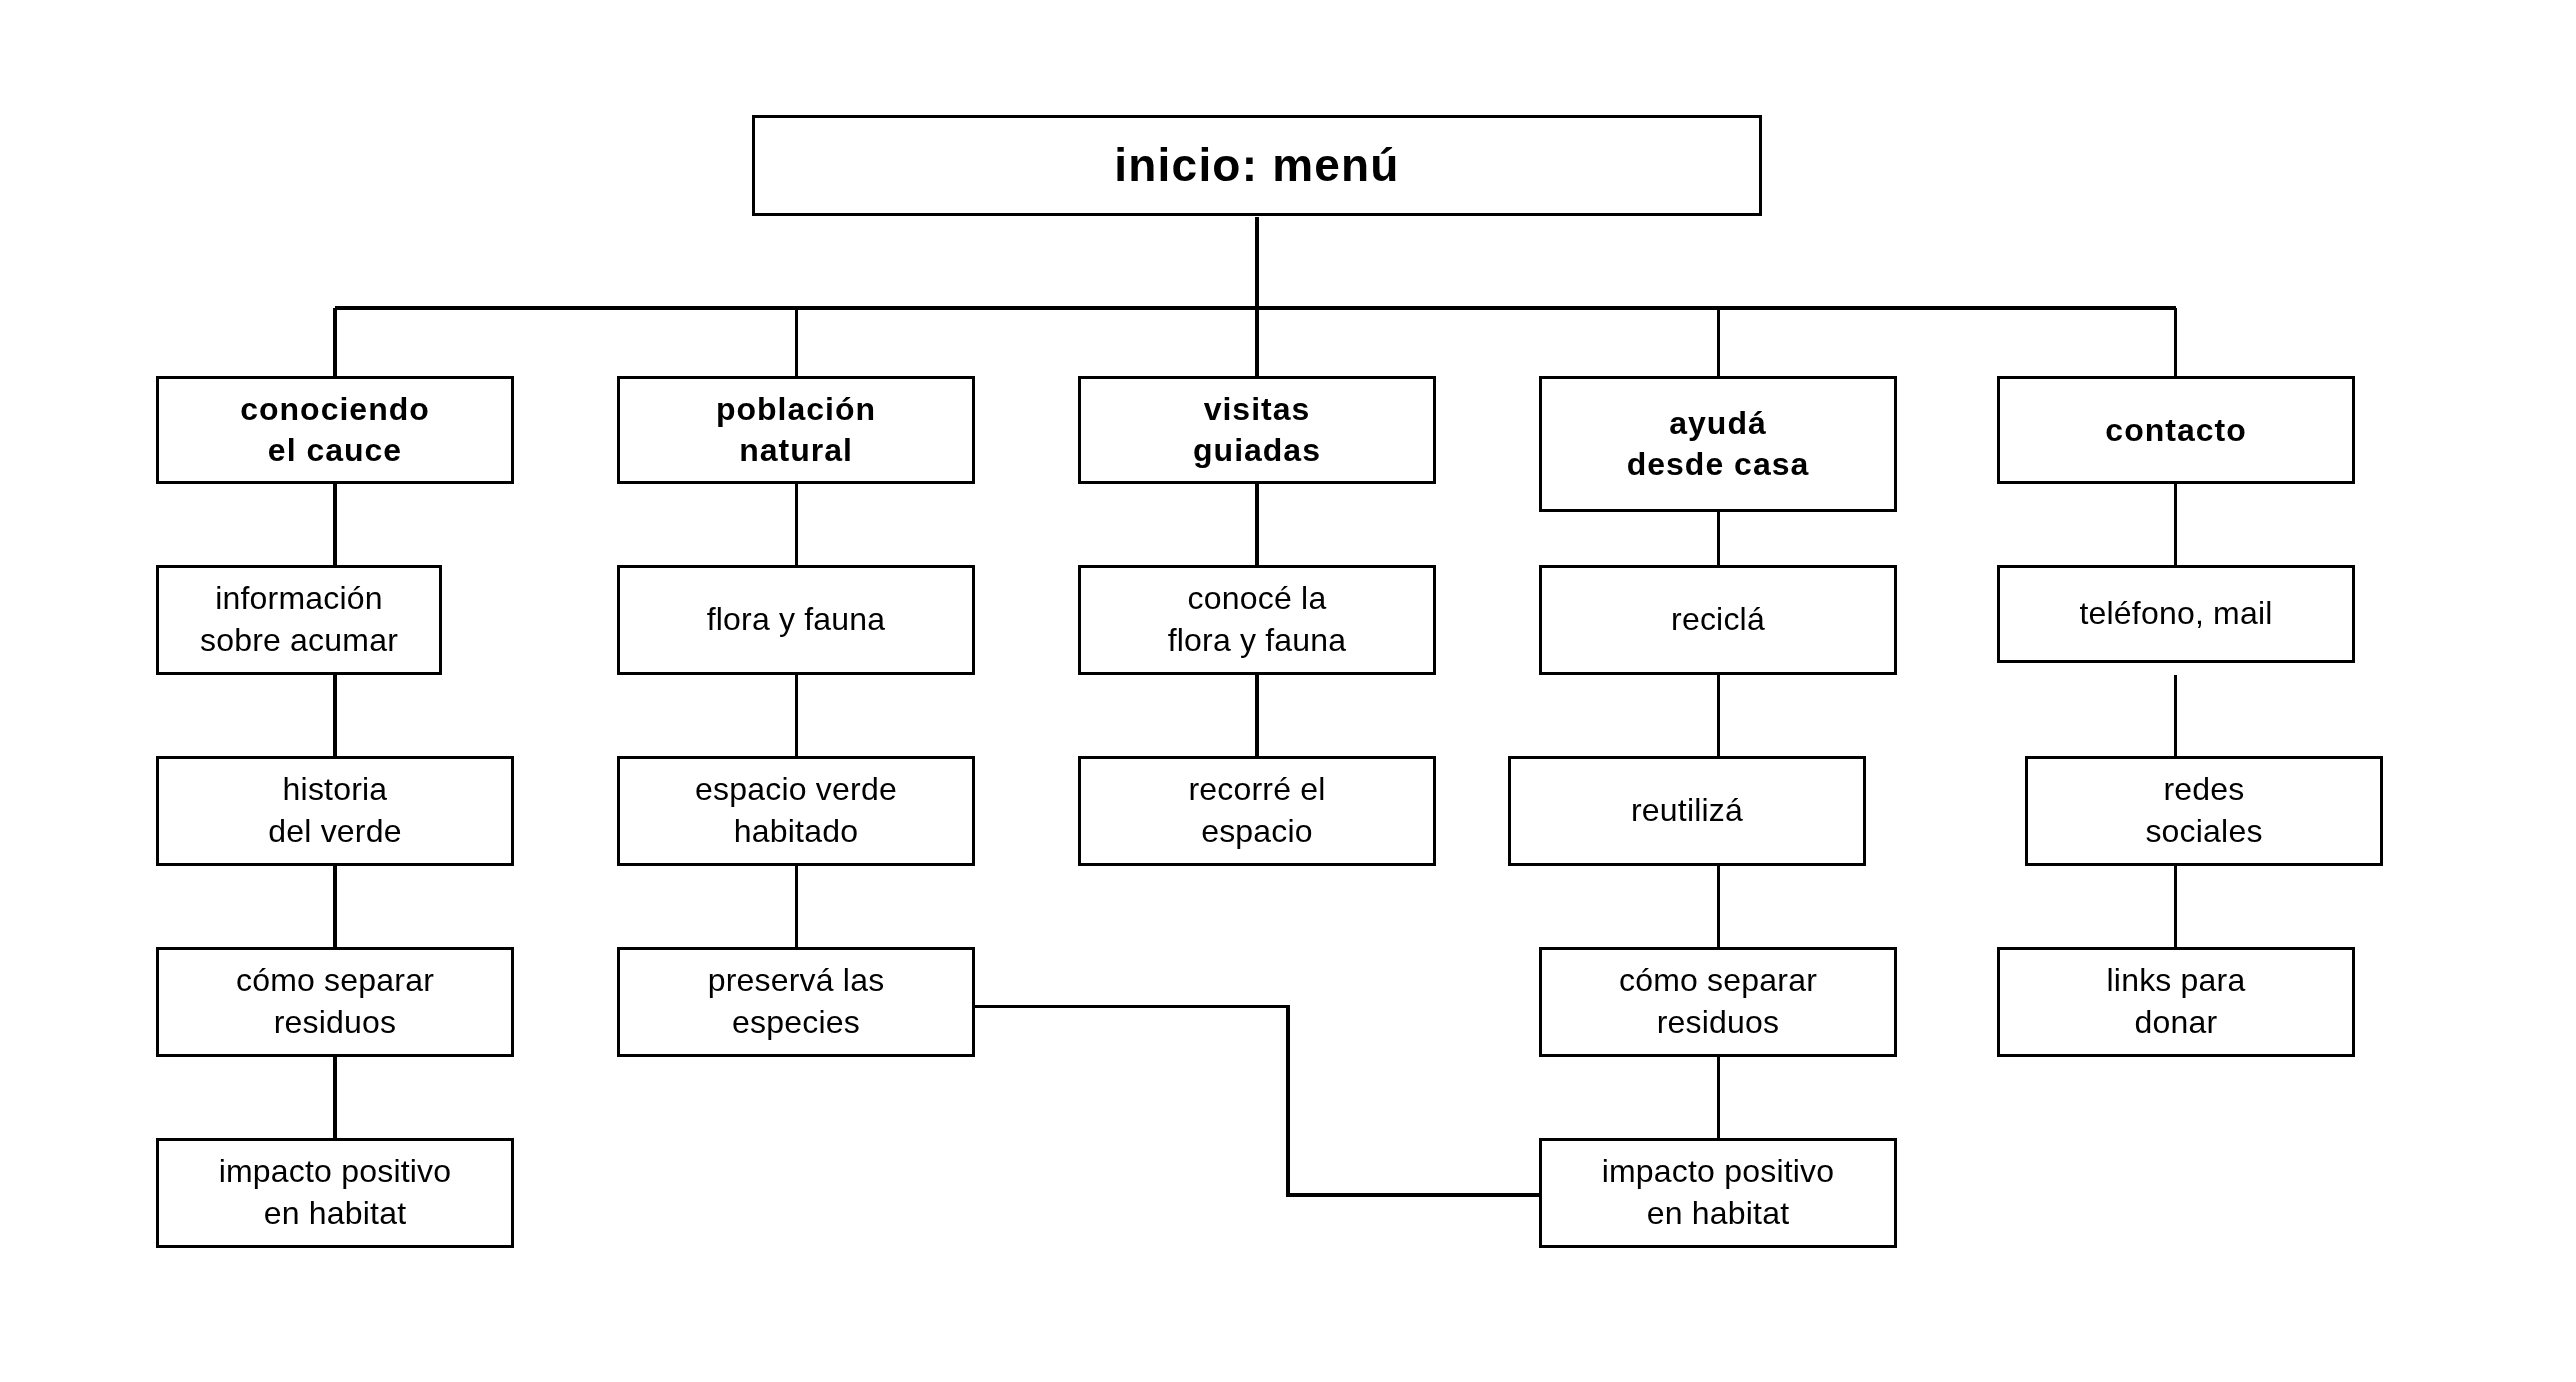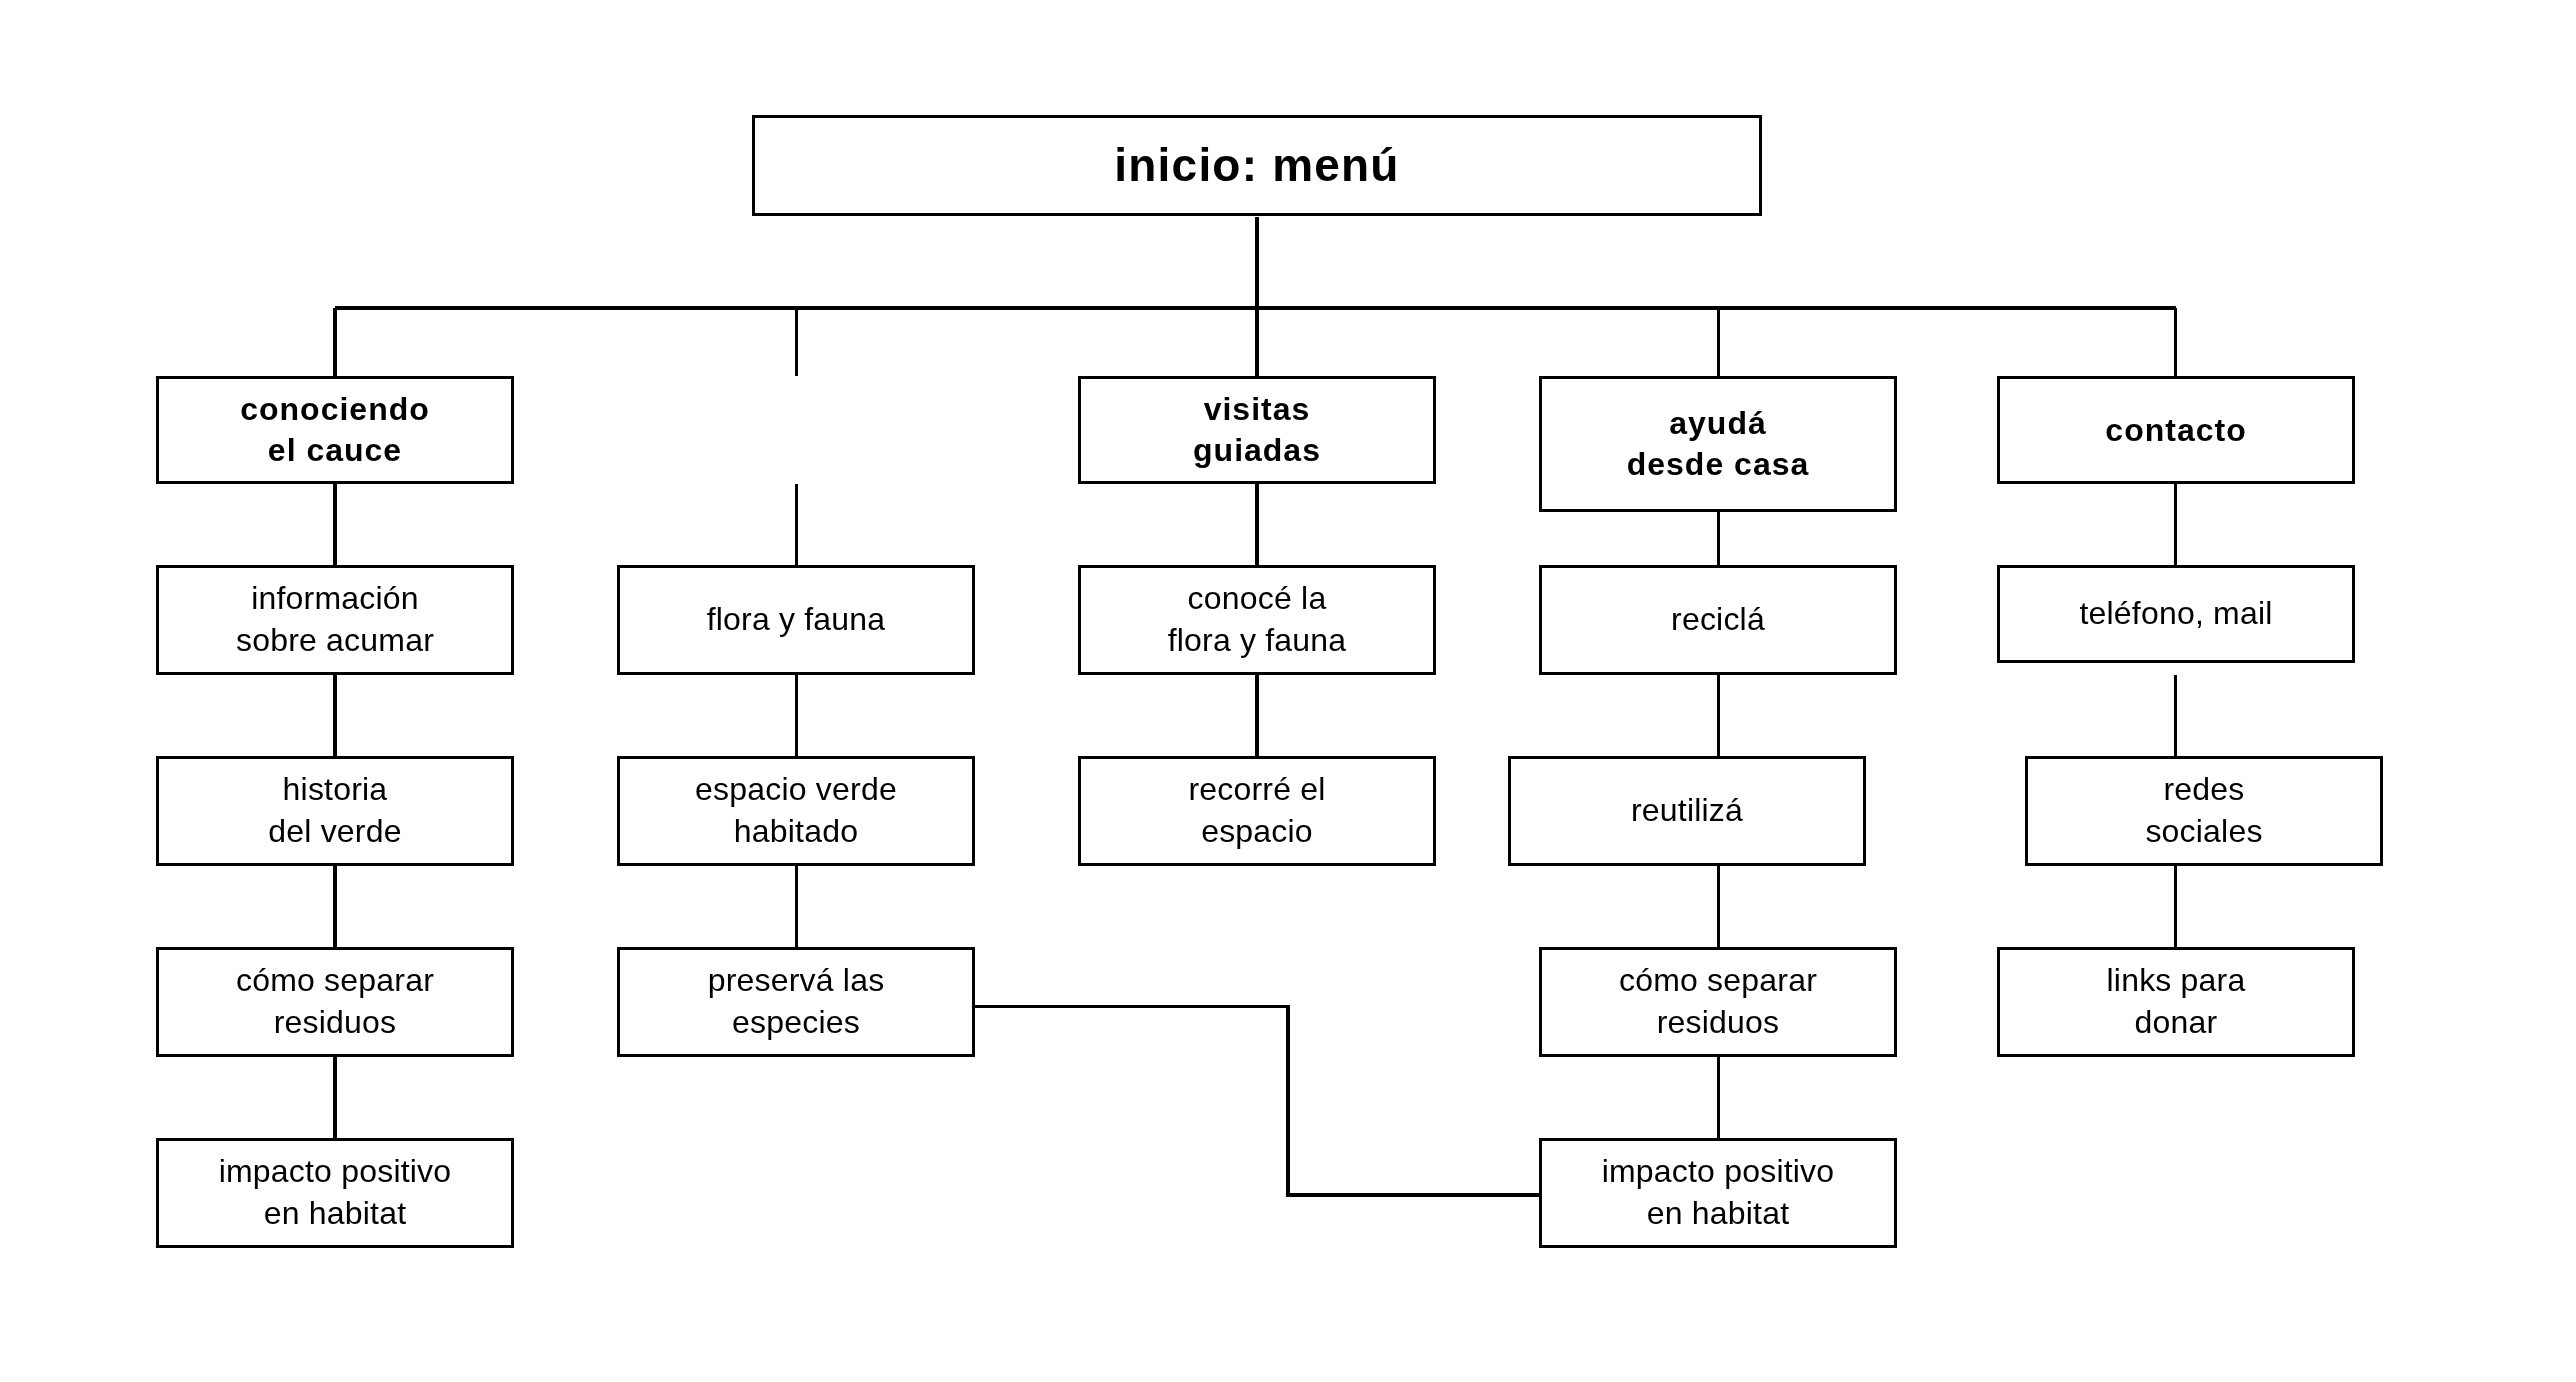--- a/index.html
+++ b/index.html
@@ -101,37 +101,41 @@
   </svg>
 
   <div class="node root" style="left:752px; top:115px; width:1010px; height:101px;">
     <span>inicio: menú</span>
   </div>
 
   <div class="node section" style="left:156px; top:376px; width:358px; height:108px;">
     <span>conociendo
 el cauce</span>
   </div>
-  <div class="node leaf" style="left:156px; top:565px; width:358px; height:110px;">
+  <div class="node leaf" style="left:156px; top:565px; width:286px; height:110px;">
     <span>información
 sobre acumar</span>
   </div>
   <div class="node leaf" style="left:156px; top:756px; width:358px; height:110px;">
     <span>historia
 del verde</span>
   </div>
   <div class="node leaf" style="left:156px; top:947px; width:358px; height:110px;">
     <span>cómo separar
 residuos</span>
   </div>
   <div class="node leaf" style="left:156px; top:1138px; width:358px; height:110px;">
     <span>impacto positivo
 en habitat</span>
   </div>
 
+  <div class="node section" style="left:617px; top:376px; width:358px; height:108px;">
+    <span>población
+natural</span>
+  </div>
   <div class="node leaf" style="left:617px; top:565px; width:358px; height:110px;">
     <span>flora y fauna</span>
   </div>
   <div class="node leaf" style="left:617px; top:756px; width:358px; height:110px;">
     <span>espacio verde
 habitado</span>
   </div>
   <div class="node leaf" style="left:617px; top:947px; width:358px; height:110px;">
     <span>preservá las
 especies</span>

